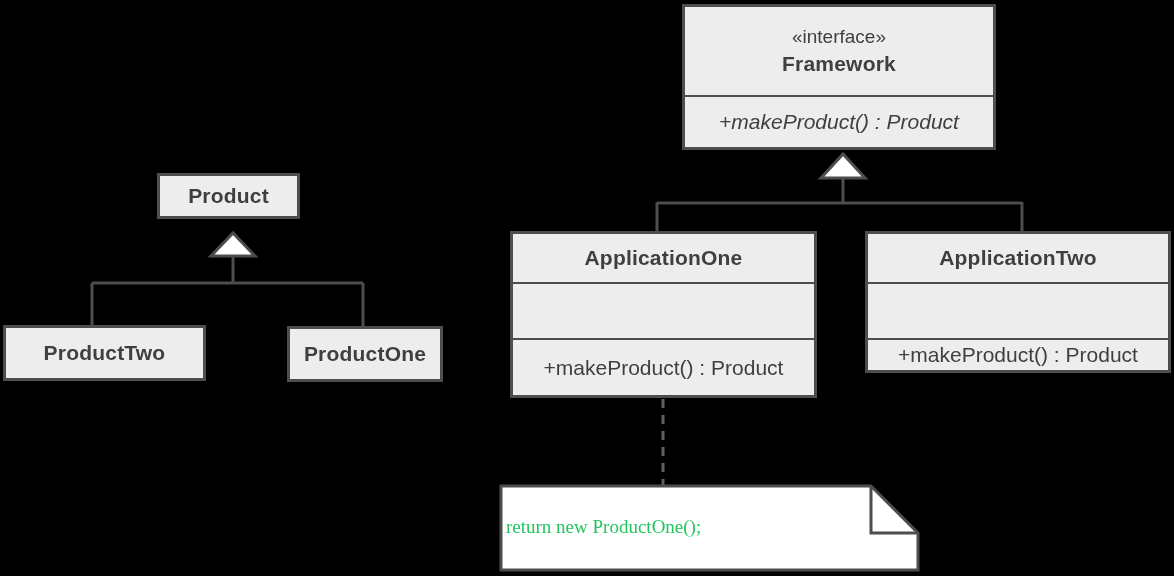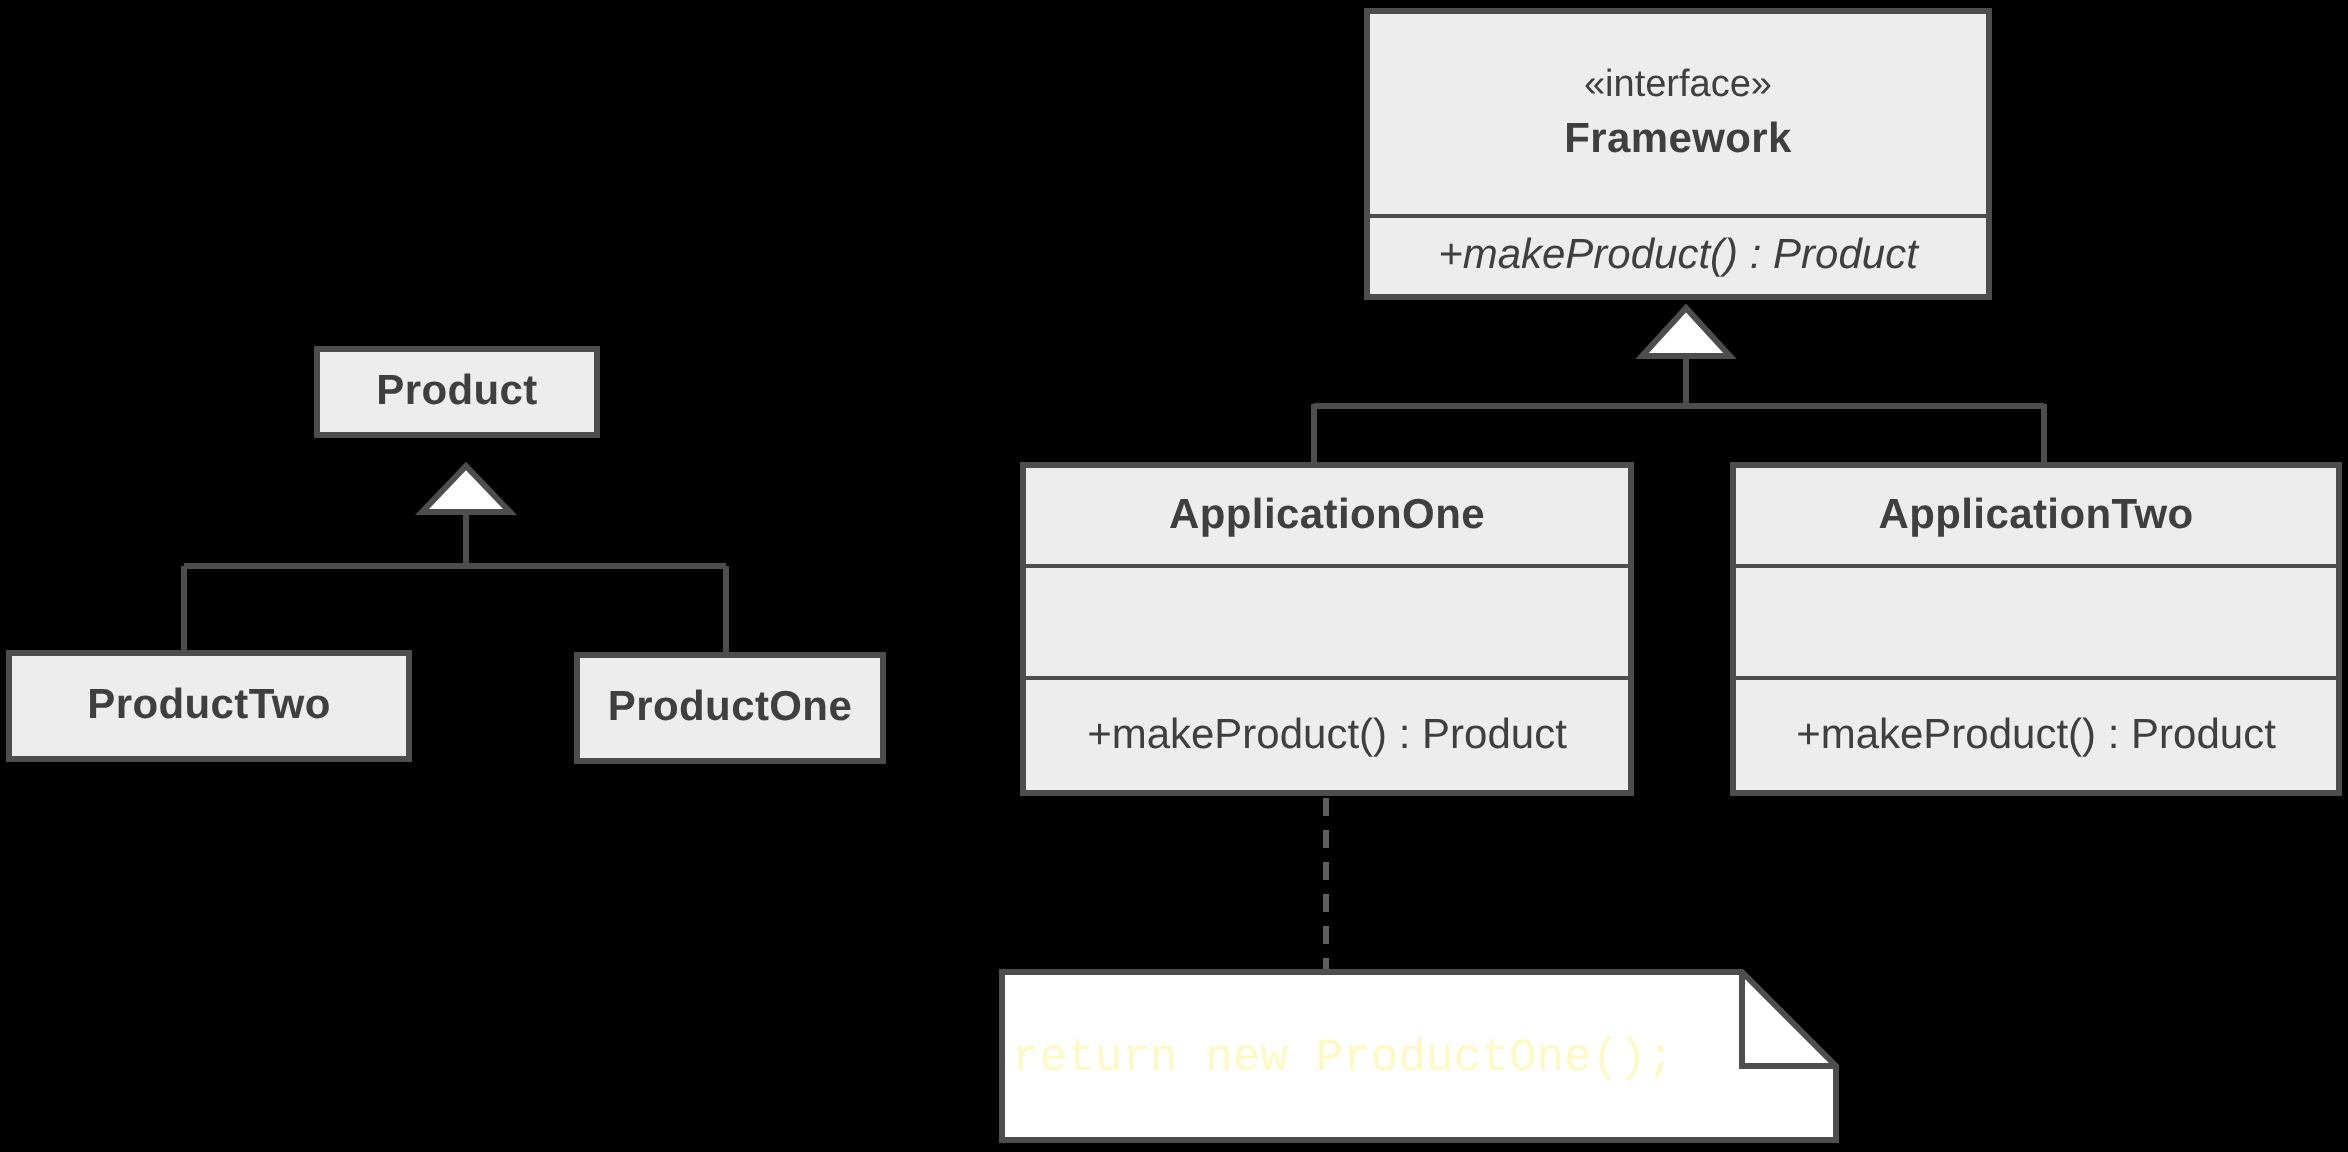--- a/index.html
+++ b/index.html
@@ -63,23 +63,23 @@
   .italic { font-style: italic; }
   .simple-class {
     align-items: center;
     justify-content: center;
   }
   #note-text {
     position: absolute;
     left: 506px;
     top: 516px;
     width: 370px;
-    font-family: Liberation Mono, monospace;
-    font-size: 23px;
-    color: #fef9c3;
+    font-family: Liberation Serif, serif;
+    font-size: 19px;
+    color: #22c55e;
     white-space: pre;
   }
 </style>
 </head>
 <body>
 
 <div id="canvas">
 
   <svg id="connector-layer" viewBox="0 0 1174 576" xmlns="http://www.w3.org/2000/svg">
 
@@ -95,36 +95,36 @@
 
     <path d="M663,399 L663,487" stroke="#5f5f5f" stroke-width="3" stroke-dasharray="9 7" fill="none"></path>
 
     <g>
       <polygon points="501,486 871,486 918,533 918,570 501,570" fill="#ffffff" stroke="#4d4d4d" stroke-width="3"></polygon>
       <path d="M871,486 L871,533 L918,533" fill="none" stroke="#4d4d4d" stroke-width="3"></path>
     </g>
   </svg>
 
   <div class="uml-box" id="box-framework" style="left:682px; top:4px; width:314px; height:146px;">
-    <div class="compartment" style="height:100px; flex:none;">
+    <div class="compartment" style="height:88px; flex:none;">
       <div class="title-stack">
         <div class="stereotype-line">«interface»</div>
         <div class="cls-title">Framework</div>
       </div>
     </div>
     <div class="compartment method-text italic" style="flex:1;">+makeProduct() : Product</div>
   </div>
 
   <div class="uml-box" id="box-app-one" style="left:510px; top:231px; width:307px; height:167px;">
     <div class="compartment cls-title" style="height:48px; flex:none;border-radius:13px;">ApplicationOne</div>
     <div class="compartment" style="height:56px; flex:none;"></div>
     <div class="compartment method-text" style="flex:1;">+makeProduct() : Product</div>
   </div>
 
-  <div class="uml-box" id="box-app-two" style="left:865px; top:231px; width:306px; height:167px;">
+  <div class="uml-box" id="box-app-two" style="left:865px; top:231px; width:306px; height:142px;">
     <div class="compartment cls-title" style="height:48px; flex:none;">ApplicationTwo</div>
     <div class="compartment" style="height:56px; flex:none;"></div>
     <div class="compartment method-text" style="flex:1;">+makeProduct() : Product</div>
   </div>
 
   <div class="uml-box simple-class cls-title" id="box-product" style="left:157px; top:173px; width:143px; height:46px;">Product</div>
 
   <div class="uml-box simple-class cls-title" id="box-product-two" style="left:3px; top:325px; width:203px; height:56px;">ProductTwo</div>
 
   <div class="uml-box simple-class cls-title" id="box-product-one" style="left:287px; top:326px; width:156px; height:56px;">ProductOne</div>

